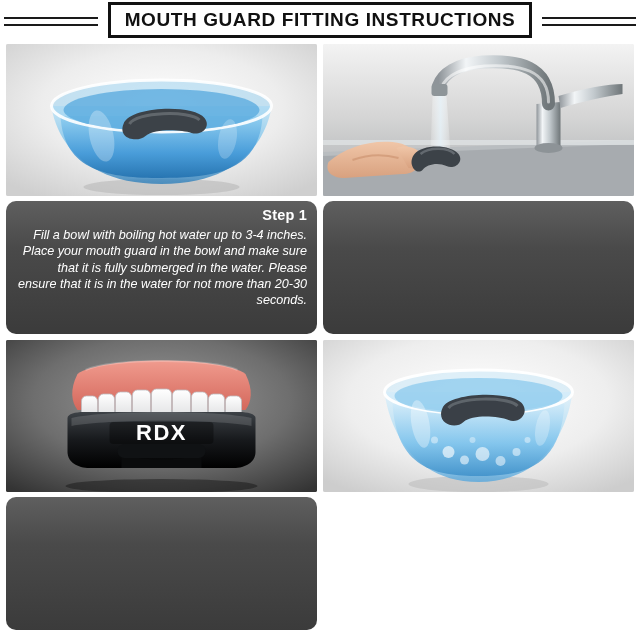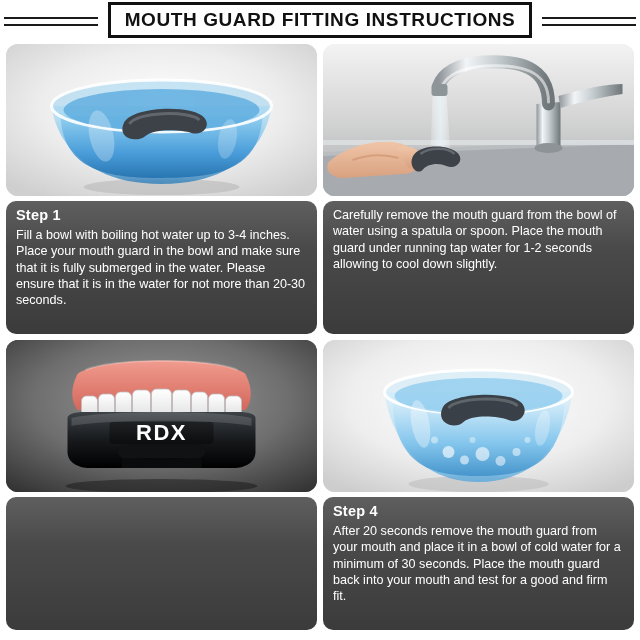--- a/index.html
+++ b/index.html
@@ -69,51 +69,52 @@
   }
   .cell {
     display: flex;
     flex-direction: column;
     overflow: hidden;
   }
   .illustration {
     position: relative;
     flex: 0 0 152px;
     height: 152px;
-    border-radius: 12px;
+    border-radius: 2px;
     overflow: hidden;
     background: radial-gradient(ellipse at 50% 45%, #ffffff 0%, #f1f1f1 45%, #d8d8d8 100%);
   }
   .illustration.dark {
     background: radial-gradient(ellipse at 50% 45%, #8f8f8f 0%, #6b6b6b 40%, #3a3a3a 100%);
   }
   .illustration.gray {
     background: linear-gradient(180deg, #efefef 0%, #cfcfcf 55%, #b9b9b9 100%);
   }
   .caption {
     margin-top: 5px;
     background: linear-gradient(180deg, #5f5f5f 0%, #4a4a4a 35%, #3b3b3b 100%);
     border-radius: 10px;
     color: #ffffff;
     padding: 6px 10px 10px 10px;
-    text-align: left;
+    text-align: right;
     flex: 1 1 auto;
     display: flex;
     flex-direction: column;
   }
   .step-label {
     font-size: 14.5px;
     font-weight: bold;
     margin-bottom: 4px;
     letter-spacing: 0.2px;
   }
   .step-text {
     font-size: 12.6px;
     line-height: 1.30;
     font-weight: normal;
+    font-style: italic;
   }
 
   
   svg.art { display: block; width: 100%; height: 100%; }
 </style>
 </head>
 <body>
 
 <div class="page">
 
@@ -220,21 +221,20 @@
 
           <path d="M6 118 C22 104 46 96 70 98 C84 99 92 106 96 114 C100 122 92 130 80 130 L22 134 C10 134 2 128 6 118 Z" fill="url(#skin)"></path>
           <path d="M74 104 C84 100 96 104 100 112 C104 120 96 126 86 124" fill="url(#skin)"></path>
           <path d="M30 116 C46 110 62 110 76 114" fill="none" stroke="#c98f6d" stroke-width="2" opacity="0.6"></path>
 
           <path d="M92 110 C100 100 128 100 136 110 C142 118 132 126 124 122 C116 118 104 120 100 126 C94 132 84 120 92 110 Z" fill="#3c4248"></path>
           <path d="M98 110 C106 103 126 103 132 110" fill="none" stroke="#6d7379" stroke-width="2.5" opacity="0.8"></path>
         </svg>
       </div>
       <div class="caption">
-        <div class="step-text">Carefully remove the mouth guard from the bowl of water using a spatula or spoon. Place the mouth guard under running tap water for 1-2 seconds allowing to cool down slightly.</div>
       </div>
     </div>
 
     <div class="cell">
       <div class="illustration dark">
         <svg class="art" viewBox="0 0 312 152" preserveAspectRatio="xMidYMid slice">
           <defs>
             <radialGradient id="bg3" cx="50%" cy="40%" r="75%">
               <stop offset="0%" stop-color="#9a9a9a"></stop>
               <stop offset="55%" stop-color="#6e6e6e"></stop>
@@ -329,20 +329,16 @@
             <circle cx="194" cy="112" r="4" fill="#ffffff" opacity="0.6"></circle>
             <circle cx="112" cy="100" r="3.5" fill="#ffffff" opacity="0.5"></circle>
             <circle cx="205" cy="100" r="3" fill="#ffffff" opacity="0.5"></circle>
             <circle cx="150" cy="100" r="3" fill="#ffffff" opacity="0.45"></circle>
           </g>
 
           <ellipse cx="98" cy="84" rx="9" ry="24" fill="#ffffff" opacity="0.35" transform="rotate(-10 98 84)"></ellipse>
           <ellipse cx="220" cy="88" rx="7" ry="18" fill="#ffffff" opacity="0.28" transform="rotate(10 220 88)"></ellipse>
         </svg>
       </div>
-      <div class="caption">
-        <div class="step-label">Step 4</div>
-        <div class="step-text">After 20 seconds remove the mouth guard from your mouth and place it in a bowl of cold water for a minimum of 30 seconds. Place the mouth guard back into your mouth and test for a good and firm fit.</div>
-      </div>
     </div>
 
   </div>
 </div>
 
 </body></html>

